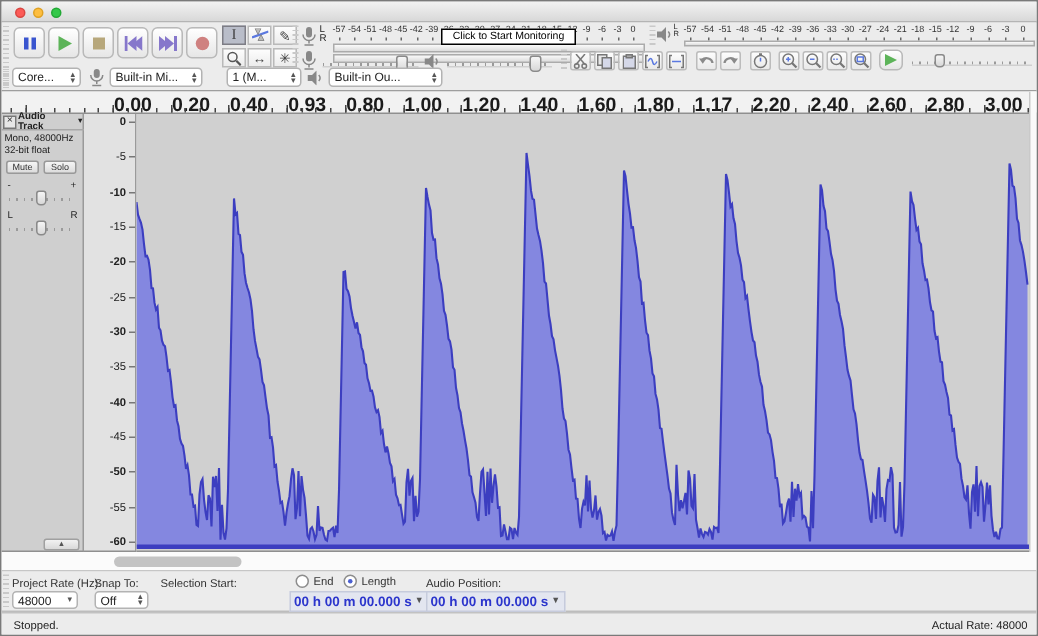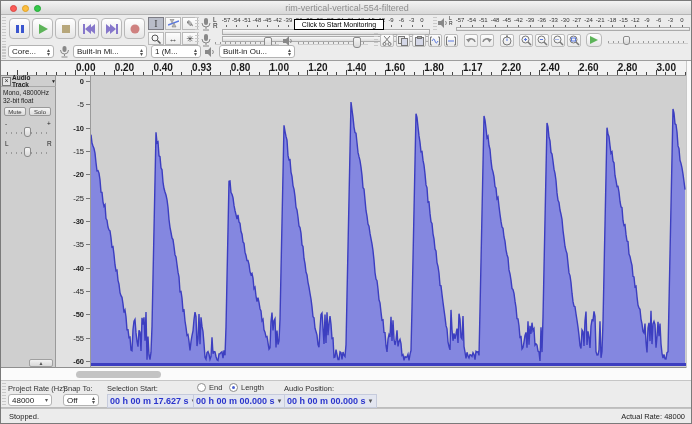--- a/index.html
+++ b/index.html
@@ -36,21 +36,21 @@
   .sldtrack{height:3px;background:repeating-linear-gradient(to right,#9a9a9a 0 1px,transparent 1px 5px);
       border-bottom:1px solid #cfcfcf;}
   .sldthumb{width:8px;height:11px;background:linear-gradient(#f6f6f6,#d8d8d8);
       border:1px solid #8a8a8a;border-radius:2px 2px 3px 3px;}
   
   .combo{background:#fff;border:1px solid #b3b3b3;border-radius:3px;font-size:8px;color:#222;
       display:flex;align-items:center;padding:0 3px;height:13px;}
   .combo .arr{margin-left:auto;font-size:6px;color:#555;line-height:4px;text-align:center;}
   
   #ruler{left:0;top:60px;width:692px;height:15px;background:#f2f2f2;border-bottom:1px solid #8f8f8f;}
-  .rlabel{position:absolute;top:1px;font-size:10px;font-weight:bold;color:#1a1a1a;}
+  .rlabel{position:absolute;top:1px;font-size:13px;font-weight:bold;color:#1a1a1a;}
   .rtick{position:absolute;bottom:0;width:1px;background:#444;}
   
   #trackpanel{left:0;top:75px;width:55px;height:292px;background:#cfcfcf;border-right:1px solid #9a9a9a;border-bottom:1px solid #8f8f8f;}
   #trackhdr{left:0;top:0;width:55px;height:11px;border-bottom:1px solid #a8a8a8;display:flex;align-items:center;}
   .tinytxt{font-size:6.5px;color:#222;}
   .mutesolo{width:22px;height:9px;border:1px solid #999;border-radius:2px;font-size:6px;color:#333;
      background:linear-gradient(#f5f5f5,#dcdcdc);display:flex;align-items:center;justify-content:center;}
   #dbruler{left:55px;top:75px;width:35px;height:292px;background:#e2e2e2;border-right:1px solid #9a9a9a;border-bottom:1px solid #8f8f8f;}
   .dblabel{position:absolute;right:6px;font-size:7.5px;color:#222;transform:translateY(-50%);}
   .dbtick{position:absolute;right:0;width:4px;height:1px;background:#777;}
@@ -72,21 +72,20 @@
 </style>
 </head>
 <body>
 
 <div id="win">
 
   <div class="abs" id="titlebar">
     <div class="abs tlight" style="left:9px;background:#fc5b57;border:1px solid #d94742;"></div>
     <div class="abs tlight" style="left:21px;background:#fdbe40;border:1px solid #dfa123;"></div>
     <div class="abs tlight" style="left:33px;background:#34c84a;border:1px solid #23a936;"></div>
-    <div class="abs" id="title-text">rim-vertical-vertical-554-filtered</div>
   </div>
 
   <div class="abs" id="dock">
     <div class="abs grip" style="left:1px;top:2px;height:42px;"></div>
 
     <div class="abs tbtn" style="left:8px;top:3px;width:21px;height:21px;">
       <svg width="10" height="10">
           <rect x="1" y="1" width="3" height="8" id="pa1" fill="#3a55cf"></rect>
           <rect x="6" y="1" width="3" height="8" id="pa2" fill="#3a55cf"></rect>
         </svg>
@@ -370,21 +369,21 @@
     <div class="abs combo" style="left:7px;top:30px;width:46px;">
       <span>Core...</span>
         <span class="arr">▴<br>▾</span>
       </div>
     <svg class="abs" style="left:58px;top:31px;" width="11" height="12">
       <rect x="3.5" y="0" width="4" height="6" rx="2" fill="#888"></rect>
         <path d="M1.5,4 a4,4 0 0 0 8,0" fill="none" stroke="#888"></path>
         <line x1="5.5" y1="8" x2="5.5" y2="10" stroke="#888"></line>
         <line x1="2.5" y1="11" x2="8.5" y2="11" stroke="#888"></line>
     </svg>
-    <div class="abs combo" style="left:72px;top:30px;width:74px;">
+    <div class="abs combo" style="left:72px;top:30px;width:62px;">
       <span>Built-in Mi...</span>
         <span class="arr">▴<br>▾</span>
       </div>
     <div class="abs combo" style="left:150px;top:30px;width:50px;">
       <span>1 (M...</span>
         <span class="arr">▴<br>▾</span>
       </div>
     <svg class="abs" style="left:204px;top:32px;" width="11" height="10">
       <polygon points="0,3 3,3 6,0 6,10 3,7 0,7" fill="#888"></polygon>
         <path d="M7.5,3 a3,3 0 0 1 0,4" fill="none" stroke="#888"></path>
@@ -571,24 +570,20 @@
     <div class="abs combo" style="left:7px;top:13px;width:44px;height:12px;">
       <span>48000</span>
         <span class="arr">▾</span>
       </div>
     <div class="sellabel" style="left:62px;">Snap To:</div>
     <div class="abs combo" style="left:62px;top:13px;width:36px;height:12px;">
       <span>Off</span>
         <span class="arr">▴<br>▾</span>
       </div>
     <div class="sellabel" style="left:106px;">Selection Start:</div>
-    <div class="timefield" style="left:106px;">
-      <span>00 h 00 m 17.627 s</span>
-        <span class="arr">▼</span>
-      </div>
     <div class="abs" style="left:196px;top:2px;display:flex;align-items:center;gap:3px;">
       <span class="radio"></span>
       <span style="font-size:7.5px;color:#333;">End</span>
       </div>
     <div class="abs" style="left:228px;top:2px;display:flex;align-items:center;gap:3px;">
       <span class="radio sel"></span>
       <span style="font-size:7.5px;color:#333;">Length</span>
       </div>
     <div class="timefield" style="left:192px;">
       <span>00 h 00 m 00.000 s</span>

